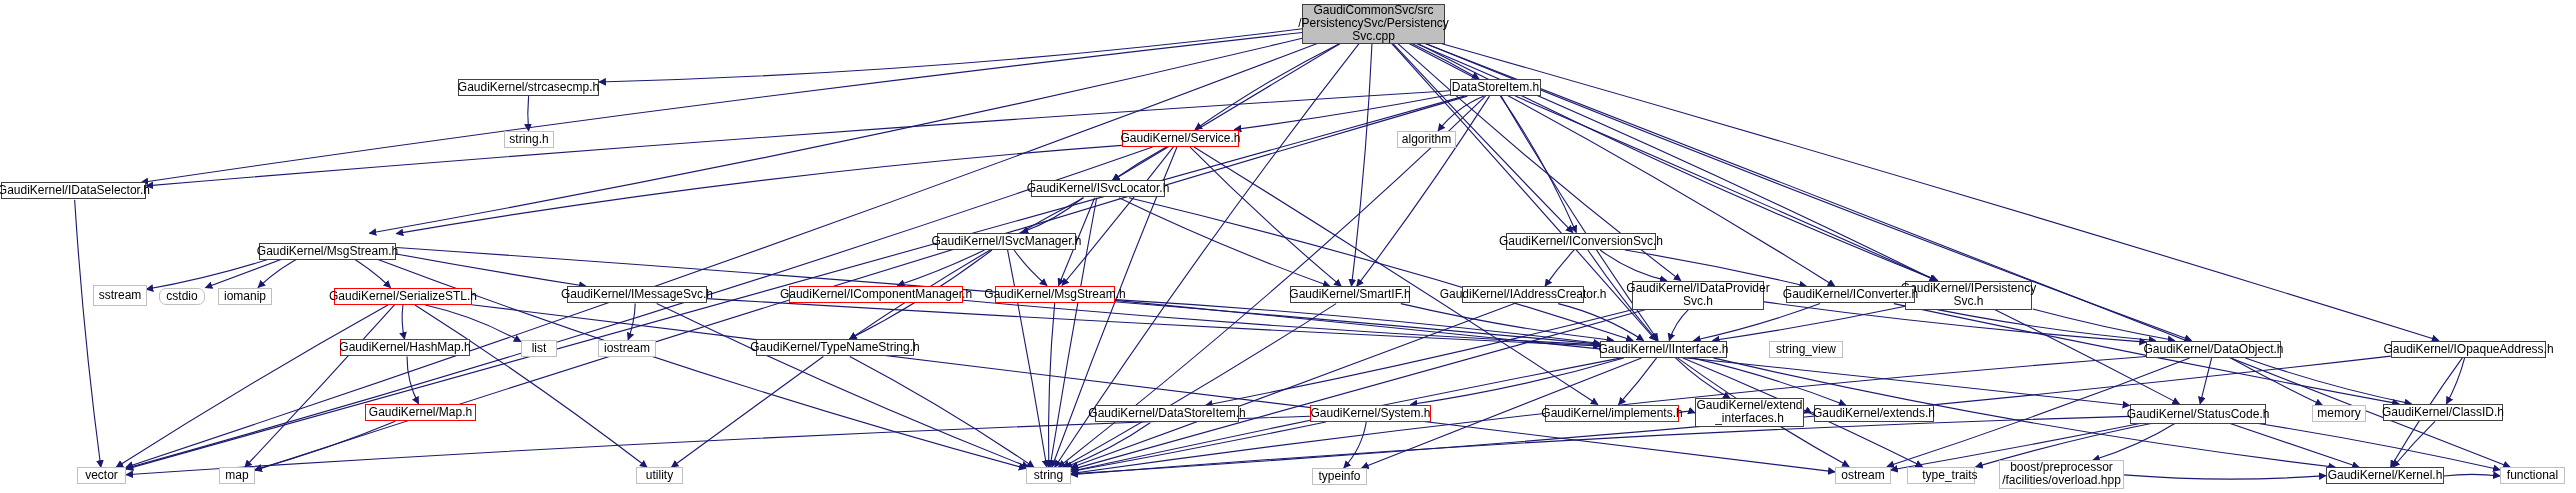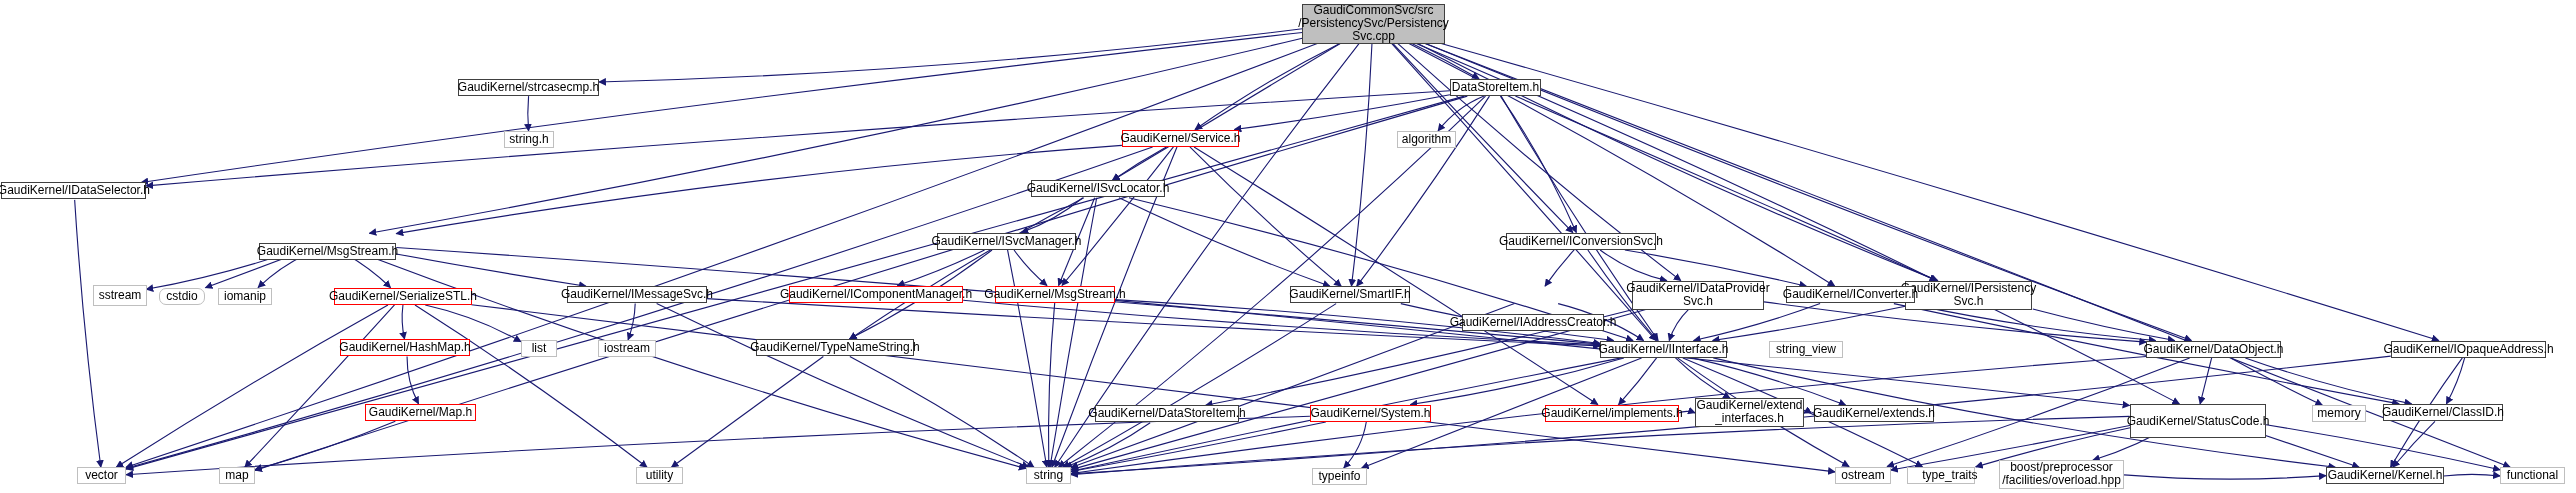--- a/index.html
+++ b/index.html
@@ -208,40 +208,40 @@
       <div class="node local" style="left: 1905px; top: 281px; width: 127px; height: 28.6px;">GaudiKernel/IPersistency
 Svc.h</div>
       <div class="node sys" style="left: 93px; top: 285px; width: 54px; height: 21px;">sstream</div>
       <div class="node sys" style="left: 159px; top: 288px; width: 46px; height: 17.4px; border-radius: 7px;">cstdio</div>
       <div class="node sys" style="left: 218px; top: 288px; width: 54px; height: 17.4px;">iomanip</div>
       <div class="node hot" style="left: 334px; top: 288px; width: 138px; height: 17.4px;">GaudiKernel/SerializeSTL.h</div>
       <div class="node local" style="left: 567px; top: 286px; width: 140px; height: 17.4px;">GaudiKernel/IMessageSvc.h</div>
       <div class="node hot" style="left: 789px; top: 286px; width: 174px; height: 17.4px;">GaudiKernel/IComponentManager.h</div>
       <div class="node hot" style="left: 995px; top: 286px; width: 120px; height: 17.4px;">GaudiKernel/MsgStream.h</div>
       <div class="node local" style="left: 1290px; top: 286px; width: 120px; height: 17.4px;">GaudiKernel/SmartIF.h</div>
-      <div class="node local" style="left: 1462px; top: 286px; width: 142px; height: 17.4px; margin-top: 28px;">GaudiKernel/IAddressCreator.h</div>
+      <div class="node local" style="left: 1462px; top: 286px; width: 122px; height: 17.4px;">GaudiKernel/IAddressCreator.h</div>
       <div class="node local" style="left: 1632px; top: 281px; width: 132px; height: 28.6px;">GaudiKernel/IDataProvider
 Svc.h</div>
       <div class="node local" style="left: 1786px; top: 286px; width: 129px; height: 17.4px;">GaudiKernel/IConverter.h</div>
       <div class="node hot" style="left: 340px; top: 339px; width: 130px; height: 17.4px;">GaudiKernel/HashMap.h</div>
       <div class="node sys" style="left: 521px; top: 340px; width: 36px; height: 17.4px;">list</div>
       <div class="node sys" style="left: 598px; top: 340px; width: 58px; height: 17.4px;">iostream</div>
       <div class="node local" style="left: 756px; top: 339px; width: 158px; height: 17.4px;">GaudiKernel/TypeNameString.h</div>
       <div class="node local" style="left: 1600px; top: 341px; width: 127px; height: 17.4px;">GaudiKernel/IInterface.h</div>
       <div class="node sys" style="left: 1769px; top: 341px; width: 74px; height: 17.4px;">string_view</div>
       <div class="node local" style="left: 2146px; top: 341px; width: 135px; height: 17.4px;">GaudiKernel/DataObject.h</div>
       <div class="node local" style="left: 2391px; top: 341px; width: 155px; height: 17.4px;">GaudiKernel/IOpaqueAddress.h</div>
       <div class="node hot" style="left: 365px; top: 404px; width: 111px; height: 17.4px;">GaudiKernel/Map.h</div>
       <div class="node local" style="left: 1095px; top: 405px; width: 144px; height: 17.4px;">GaudiKernel/DataStoreItem.h</div>
       <div class="node hot" style="left: 1310px; top: 405px; width: 121px; height: 17.4px;">GaudiKernel/System.h</div>
       <div class="node hot" style="left: 1545px; top: 405px; width: 134px; height: 17.4px;">GaudiKernel/implements.h</div>
       <div class="node local" style="left: 1695px; top: 398px; width: 109px; height: 28.6px;">GaudiKernel/extend
 _interfaces.h</div>
       <div class="node local" style="left: 1814px; top: 405px; width: 120px; height: 17.4px;">GaudiKernel/extends.h</div>
-      <div class="node local" style="left: 2130px; top: 404px; width: 136px; height: 34px; text-align: center;">GaudiKernel/StatusCode.h</div>
+      <div class="node local" style="left: 2130px; top: 404px; width: 136px; height: 20px; text-align: center;">GaudiKernel/StatusCode.h</div>
       <div class="node sys" style="left: 2312px; top: 405px; width: 54px; height: 17.4px;">memory</div>
       <div class="node local" style="left: 2383px; top: 404px; width: 120px; height: 17.4px;">GaudiKernel/ClassID.h</div>
       <div class="node sys" style="left: 77px; top: 467px; width: 49px; height: 17.4px;">vector</div>
       <div class="node sys" style="left: 219px; top: 467px; width: 36px; height: 17.4px;">map</div>
       <div class="node sys" style="left: 636px; top: 467px; width: 47px; height: 17.4px;">utility</div>
       <div class="node sys" style="left: 1026px; top: 467px; width: 45px; height: 17.4px;">string</div>
       <div class="node sys" style="left: 1312px; top: 468px; width: 55px; height: 17.4px;">typeinfo</div>
       <div class="node sys" style="left: 1835px; top: 467px; width: 56px; height: 17.4px;">ostream</div>
       <div class="node sys" style="left: 1907px; top: 467px; width: 68px; height: 17.4px; padding-left: 22px;">type_traits</div>
       <div class="node sys" style="left: 1999px; top: 460px; width: 125px; height: 28.6px;">boost/preprocessor

